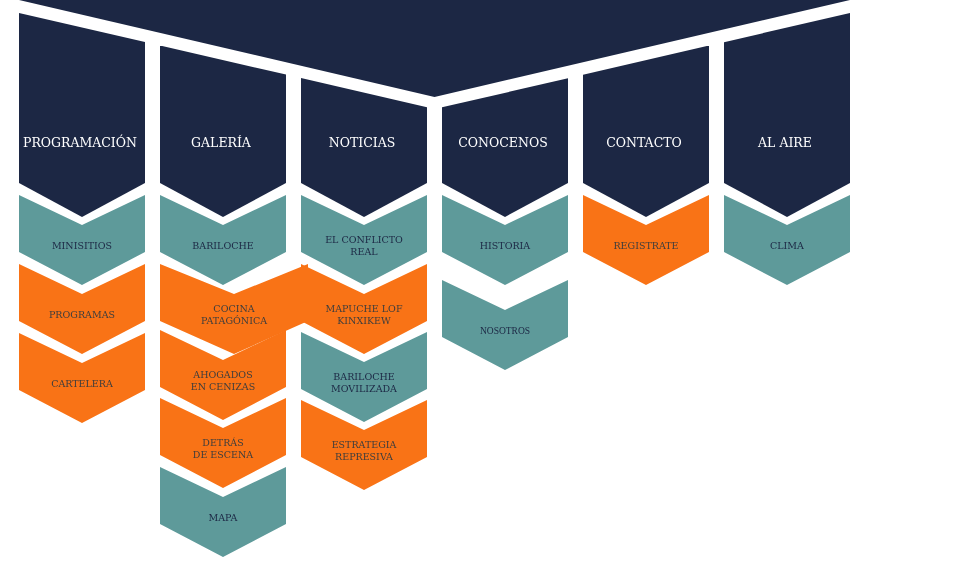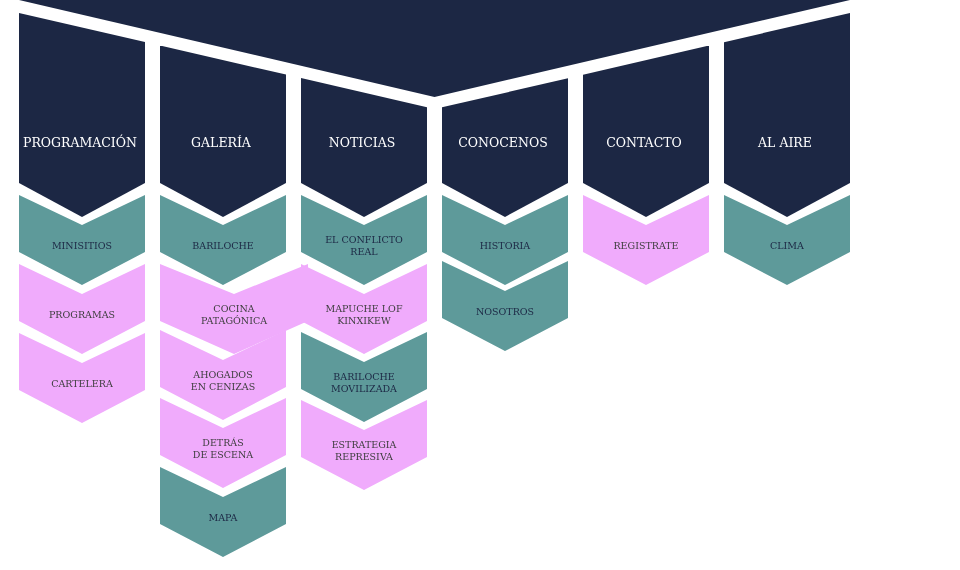--- a/index.html
+++ b/index.html
@@ -12,21 +12,21 @@
     background: #1c2744;
     clip-path: polygon(0 0, 100% 0, 100% 0, 50% 100%, 0 0);
   }
   .home-label { position: absolute; left: 0; right: 0; top: 36px; text-align: center;
                 color: #ffffff; font-weight: bold; font-size: 19px; letter-spacing: 0.2px; }
   .home-wrap { position: absolute; left: 19px; top: 0; width: 831px; height: 97px; cursor: pointer; }
   .main { background: #1c2744; color: #ffffff; font-size: 12.5px; }
   .main-label { position: absolute; left: 0; right: 4px; top: 135px; text-align: center; }
   .sub { color: #1c2744; font-size: 9.5px; line-height: 12px; }
   .sub.teal { background: #5e9a9a; color: #1c2744; }
-  .sub.gray { background: #f0abfc; color: #3d3d3d; }
+  .sub.gray { background: #f97316; color: #3d3d3d; }
   .sub-label { position: absolute; left: 0; right: 0; text-align: center; }
 </style>
 </head>
 <body>
 
 <div class="home-wrap">
   <div class="shape home" style="left:0"></div>
 </div>
 
 <div id="diagram">
@@ -107,21 +107,21 @@
       </div>
     </div>
     <div class="shape main" style="left: 442px; top: 78.2337px; width: 126px; height: 138.766px; clip-path: polygon(0px 29.147px, 100% 0px, 100% 104.766px, 50% 100%, 0px 104.766px);">
       <div class="main-label" style="top: 56.7663px;">CONOCENOS</div>
     </div>
     <div class="shape sub teal" style="left: 442px; top: 195px; width: 126px; height: 90px; clip-path: polygon(0px 0px, 50% 30px, 100% 0px, 100% 57px, 50% 100%, 0px 57px); z-index: 10;">
       <div class="sub-label" style="top: 45px;">
         <div>HISTORIA</div>
       </div>
     </div>
-    <div class="shape sub teal" style="left: 442px; top: 261px; width: 126px; height: 90px; clip-path: polygon(0px 0px, 50% 30px, 100% 0px, 100% 57px, 50% 100%, 0px 57px); z-index: 11;">
+    <div class="shape sub teal" style="left: 442px; top: 280px; width: 126px; height: 90px; clip-path: polygon(0px 0px, 50% 30px, 100% 0px, 100% 57px, 50% 100%, 0px 57px); z-index: 11; font-family: Liberation Serif, serif;">
       <div class="sub-label" style="top: 45px;">
         <div>NOSOTROS</div>
       </div>
     </div>
     <div class="shape main" style="left: 583px; top: 45.6169px; width: 126px; height: 171.383px; clip-path: polygon(0px 29.147px, 100% 0px, 100% 137.383px, 50% 100%, 0px 137.383px);">
       <div class="main-label" style="top: 89.3831px;">CONTACTO</div>
     </div>
     <div class="shape sub gray" style="left: 583px; top: 195px; width: 126px; height: 90px; clip-path: polygon(0px 0px, 50% 30px, 100% 0px, 100% 57px, 50% 100%, 0px 57px); z-index: 10;">
       <div class="sub-label" style="top: 45px;">
         <div>REGISTRATE</div>

